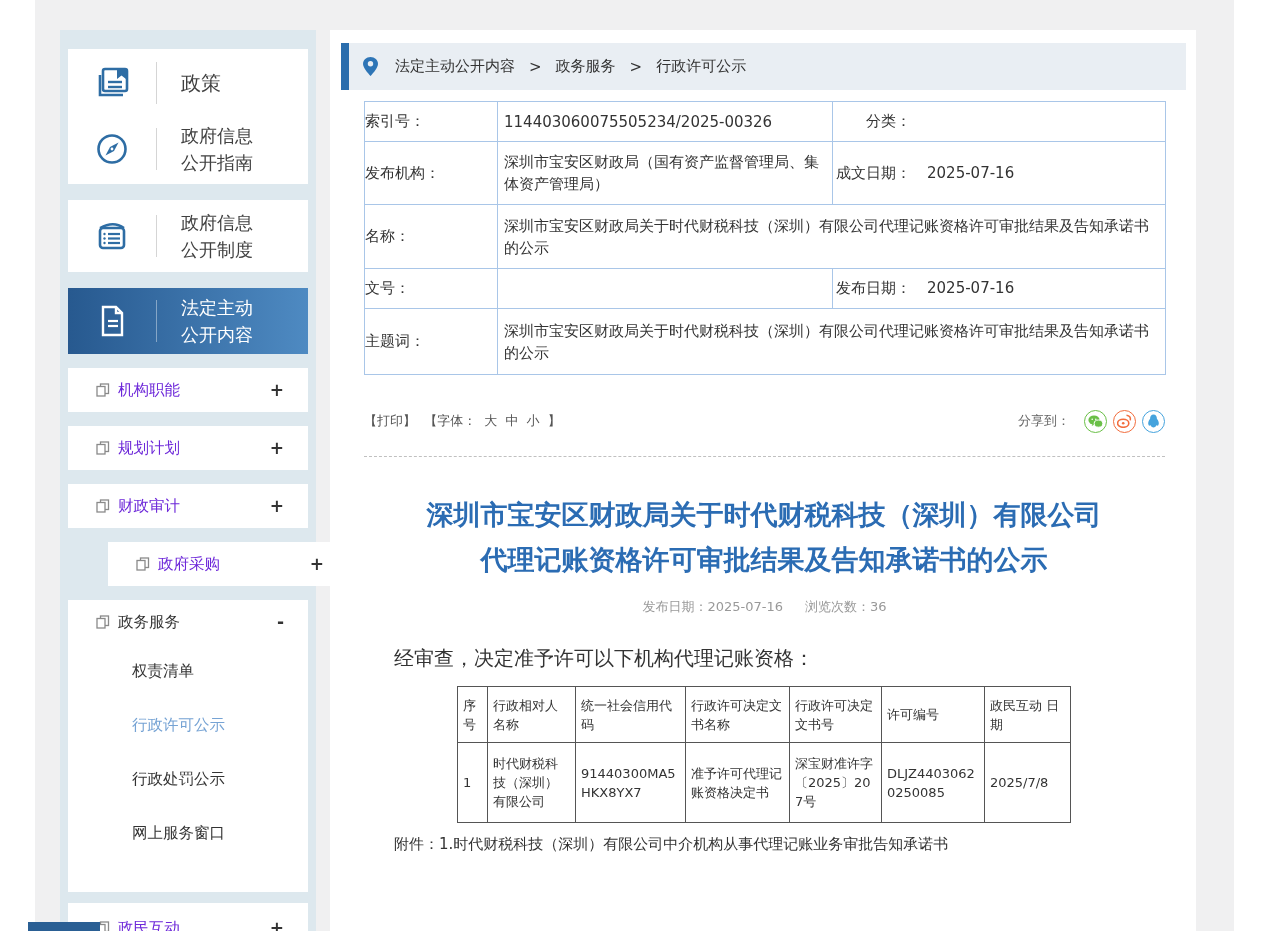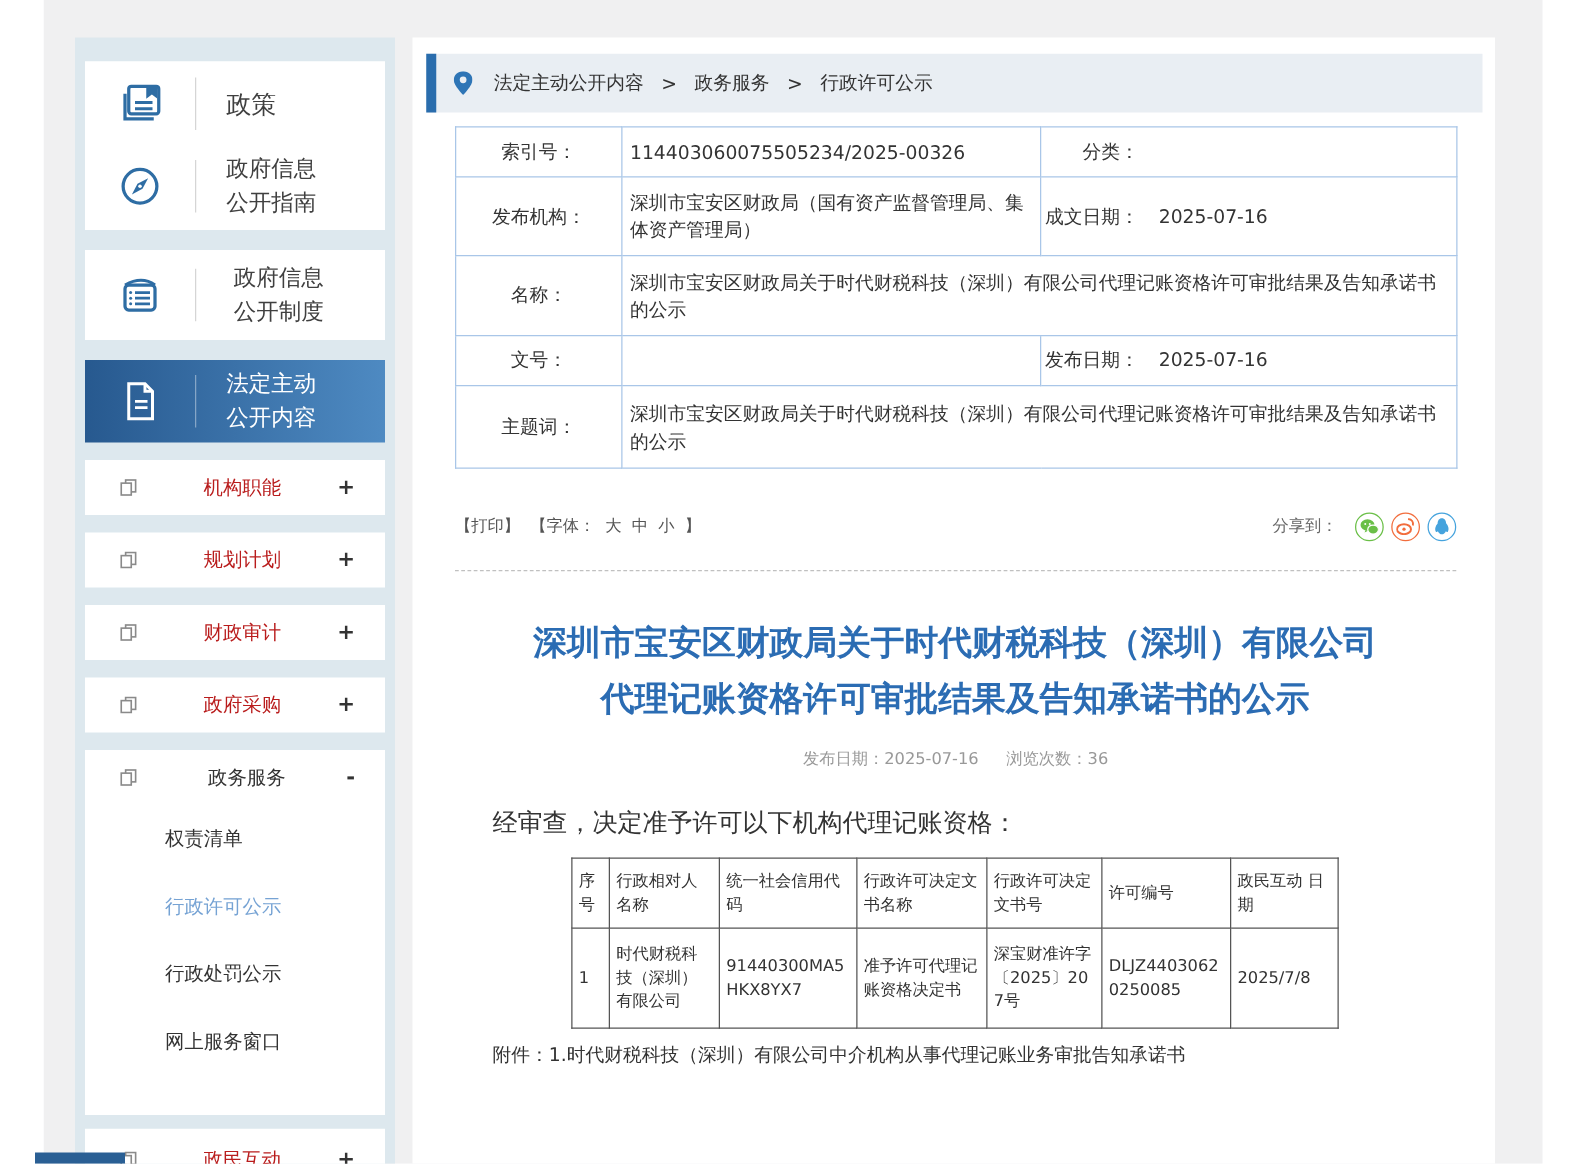--- a/index.html
+++ b/index.html
@@ -13,21 +13,21 @@
   .side-icon { width:88px; display:flex; justify-content:center; align-items:center; flex:0 0 88px; }
   .vdiv { width:1px; height:42px; background:#d5d5d5; flex:0 0 1px; }
   .side-label { margin-left:24px; font-size:20px; color:#404040; }
   .side-label.two { font-size:18px; line-height:27px; width:84px; }
   .side-card.active { background:linear-gradient(90deg,#27598f,#4e8ac2); }
   .side-card.active .vdiv { background:rgba(255,255,255,.4); }
   .side-card.active .side-label { color:#fff; }
 
   .menu-card { position:absolute; left:8px; width:240px; background:#fff; display:flex; align-items:center; padding:0 24px 0 28px; cursor:pointer; }
   .menu-card .m-ico { margin-right:8px; display:flex; }
-  .menu-card .m-label { flex:1; font-size:15.5px; color:#b91c1c; }
+  .menu-card .m-label { flex:1; font-size:15.5px; color:#6d28d9; }
   .menu-card .m-toggle { font-size:17px; color:#333; font-weight:bold; }
 
   .menu-block { position:absolute; left:8px; width:240px; background:#fff; }
   .menu-parent { display:flex; align-items:center; padding:0 24px 0 28px; height:44px; cursor:pointer; }
   .menu-parent .m-ico { margin-right:8px; display:flex; }
   .menu-parent .m-label { flex:1; font-size:15.5px; color:#333; }
   .menu-parent .m-toggle { font-size:17px; color:#333; font-weight:bold; }
   .submenu-item { height:54px; display:flex; align-items:center; padding-left:64px; font-size:15.5px; color:#333; cursor:pointer; }
   .submenu-item.active { color:#76a3d4; }
 
@@ -37,21 +37,21 @@
   .main { position:absolute; left:330px; top:30px; width:866px; height:901px; background:#fff; }
 
   .breadcrumb { position:absolute; left:11px; top:13px; width:845px; height:47px; background:#e9eef3; display:flex; align-items:center; font-size:15px; color:#333; }
   .crumb-accent { width:8px; height:47px; background:#2a6dad; flex:0 0 8px; }
   .crumb-pin { margin:0 17px 0 14px; display:flex; }
   .crumb-link { cursor:pointer; }
   .crumb-sep { margin:0 14px; color:#333; }
 
   .meta-table { position:absolute; left:34px; top:71px; width:801px; border-collapse:collapse; table-layout:fixed; font-size:15px; color:#333; }
   .meta-table td { border:1px solid #a9c6e8; vertical-align:middle; }
-  .m-label { text-align:center; padding-right:0; }
+  .m-label { text-align:left; padding-right:0; }
   .m-value { padding:8px 12px 8px 6px; line-height:22px; }
   .m-right { }
   .m-rlabel { display:inline-block; min-width:78px; text-align:right; margin-right:16px; }
 
   .toolbar { position:absolute; left:34px; top:377px; width:801px; height:28px; font-size:13px; color:#555; display:flex; align-items:center; }
   .tb-left span { margin-right:4px; cursor:pointer; }
   .tb-right { margin-left:auto; display:flex; align-items:center; color:#666; }
   .share-label { margin-right:8px; }
   .share-icon { width:23px; height:23px; border-radius:50%; background:#fff; display:flex; align-items:center; justify-content:center; margin-left:6px; cursor:pointer; }
   .share-icon.wechat { border:1.5px solid #6abf47; }
@@ -100,21 +100,21 @@
         <svg width="34" height="34" viewBox="0 0 34 34">
           <circle cx="17" cy="17" r="13.5" fill="none" stroke="#2e6da4" stroke-width="2.6"></circle>
           <path d="M10.5 23.5 L15 15 L23.5 10.5 L19 19 Z" fill="#2e6da4"></path>
           <circle cx="17" cy="17" r="1.4" fill="#fff"></circle>
         </svg>
       </span>
       <span class="vdiv"></span>
       <span class="side-label two">政府信息公开指南</span>
     </div>
 
-    <div class="side-card" style="top:170px;height:72px;text-align:center;">
+    <div class="side-card" style="top:170px;height:72px;">
       <span class="side-icon">
         <svg width="36" height="32" viewBox="0 0 36 32">
           <path d="M6 8 c9 -5 17 -5 24 0" fill="none" stroke="#2e6da4" stroke-width="2.4"></path>
           <rect x="6" y="8" width="24" height="20" rx="3" fill="none" stroke="#2e6da4" stroke-width="2.6"></rect>
           <line x1="14" y1="14" x2="26" y2="14" stroke="#2e6da4" stroke-width="2.2"></line>
           <line x1="14" y1="18.5" x2="26" y2="18.5" stroke="#2e6da4" stroke-width="2.2"></line>
           <line x1="14" y1="23" x2="26" y2="23" stroke="#2e6da4" stroke-width="2.2"></line>
           <circle cx="10.5" cy="14" r="1.2" fill="#2e6da4"></circle>
           <circle cx="10.5" cy="18.5" r="1.2" fill="#2e6da4"></circle>
           <circle cx="10.5" cy="23" r="1.2" fill="#2e6da4"></circle>
@@ -163,21 +163,21 @@
       <span class="m-ico">
         <svg width="14" height="14" viewBox="0 0 14 14">
             <rect x="4.5" y="1" width="8" height="9.5" fill="#fff" stroke="#8a8a8a" stroke-width="1.3"></rect>
             <rect x="1" y="3.5" width="8" height="9.5" fill="#fff" stroke="#8a8a8a" stroke-width="1.3"></rect>
           </svg>
       </span>
       <span class="m-label">财政审计</span>
       <span class="m-toggle">+</span>
     </div>
 
-    <div class="menu-card" style="top:512px;height:44px;">
+    <div class="menu-card" style="top:512px;height:44px;margin-left:40px;">
       <span class="m-ico">
         <svg width="14" height="14" viewBox="0 0 14 14">
             <rect x="4.5" y="1" width="8" height="9.5" fill="#fff" stroke="#8a8a8a" stroke-width="1.3"></rect>
             <rect x="1" y="3.5" width="8" height="9.5" fill="#fff" stroke="#8a8a8a" stroke-width="1.3"></rect>
           </svg>
       </span>
       <span class="m-label">政府采购</span>
       <span class="m-toggle">+</span>
     </div>
 

